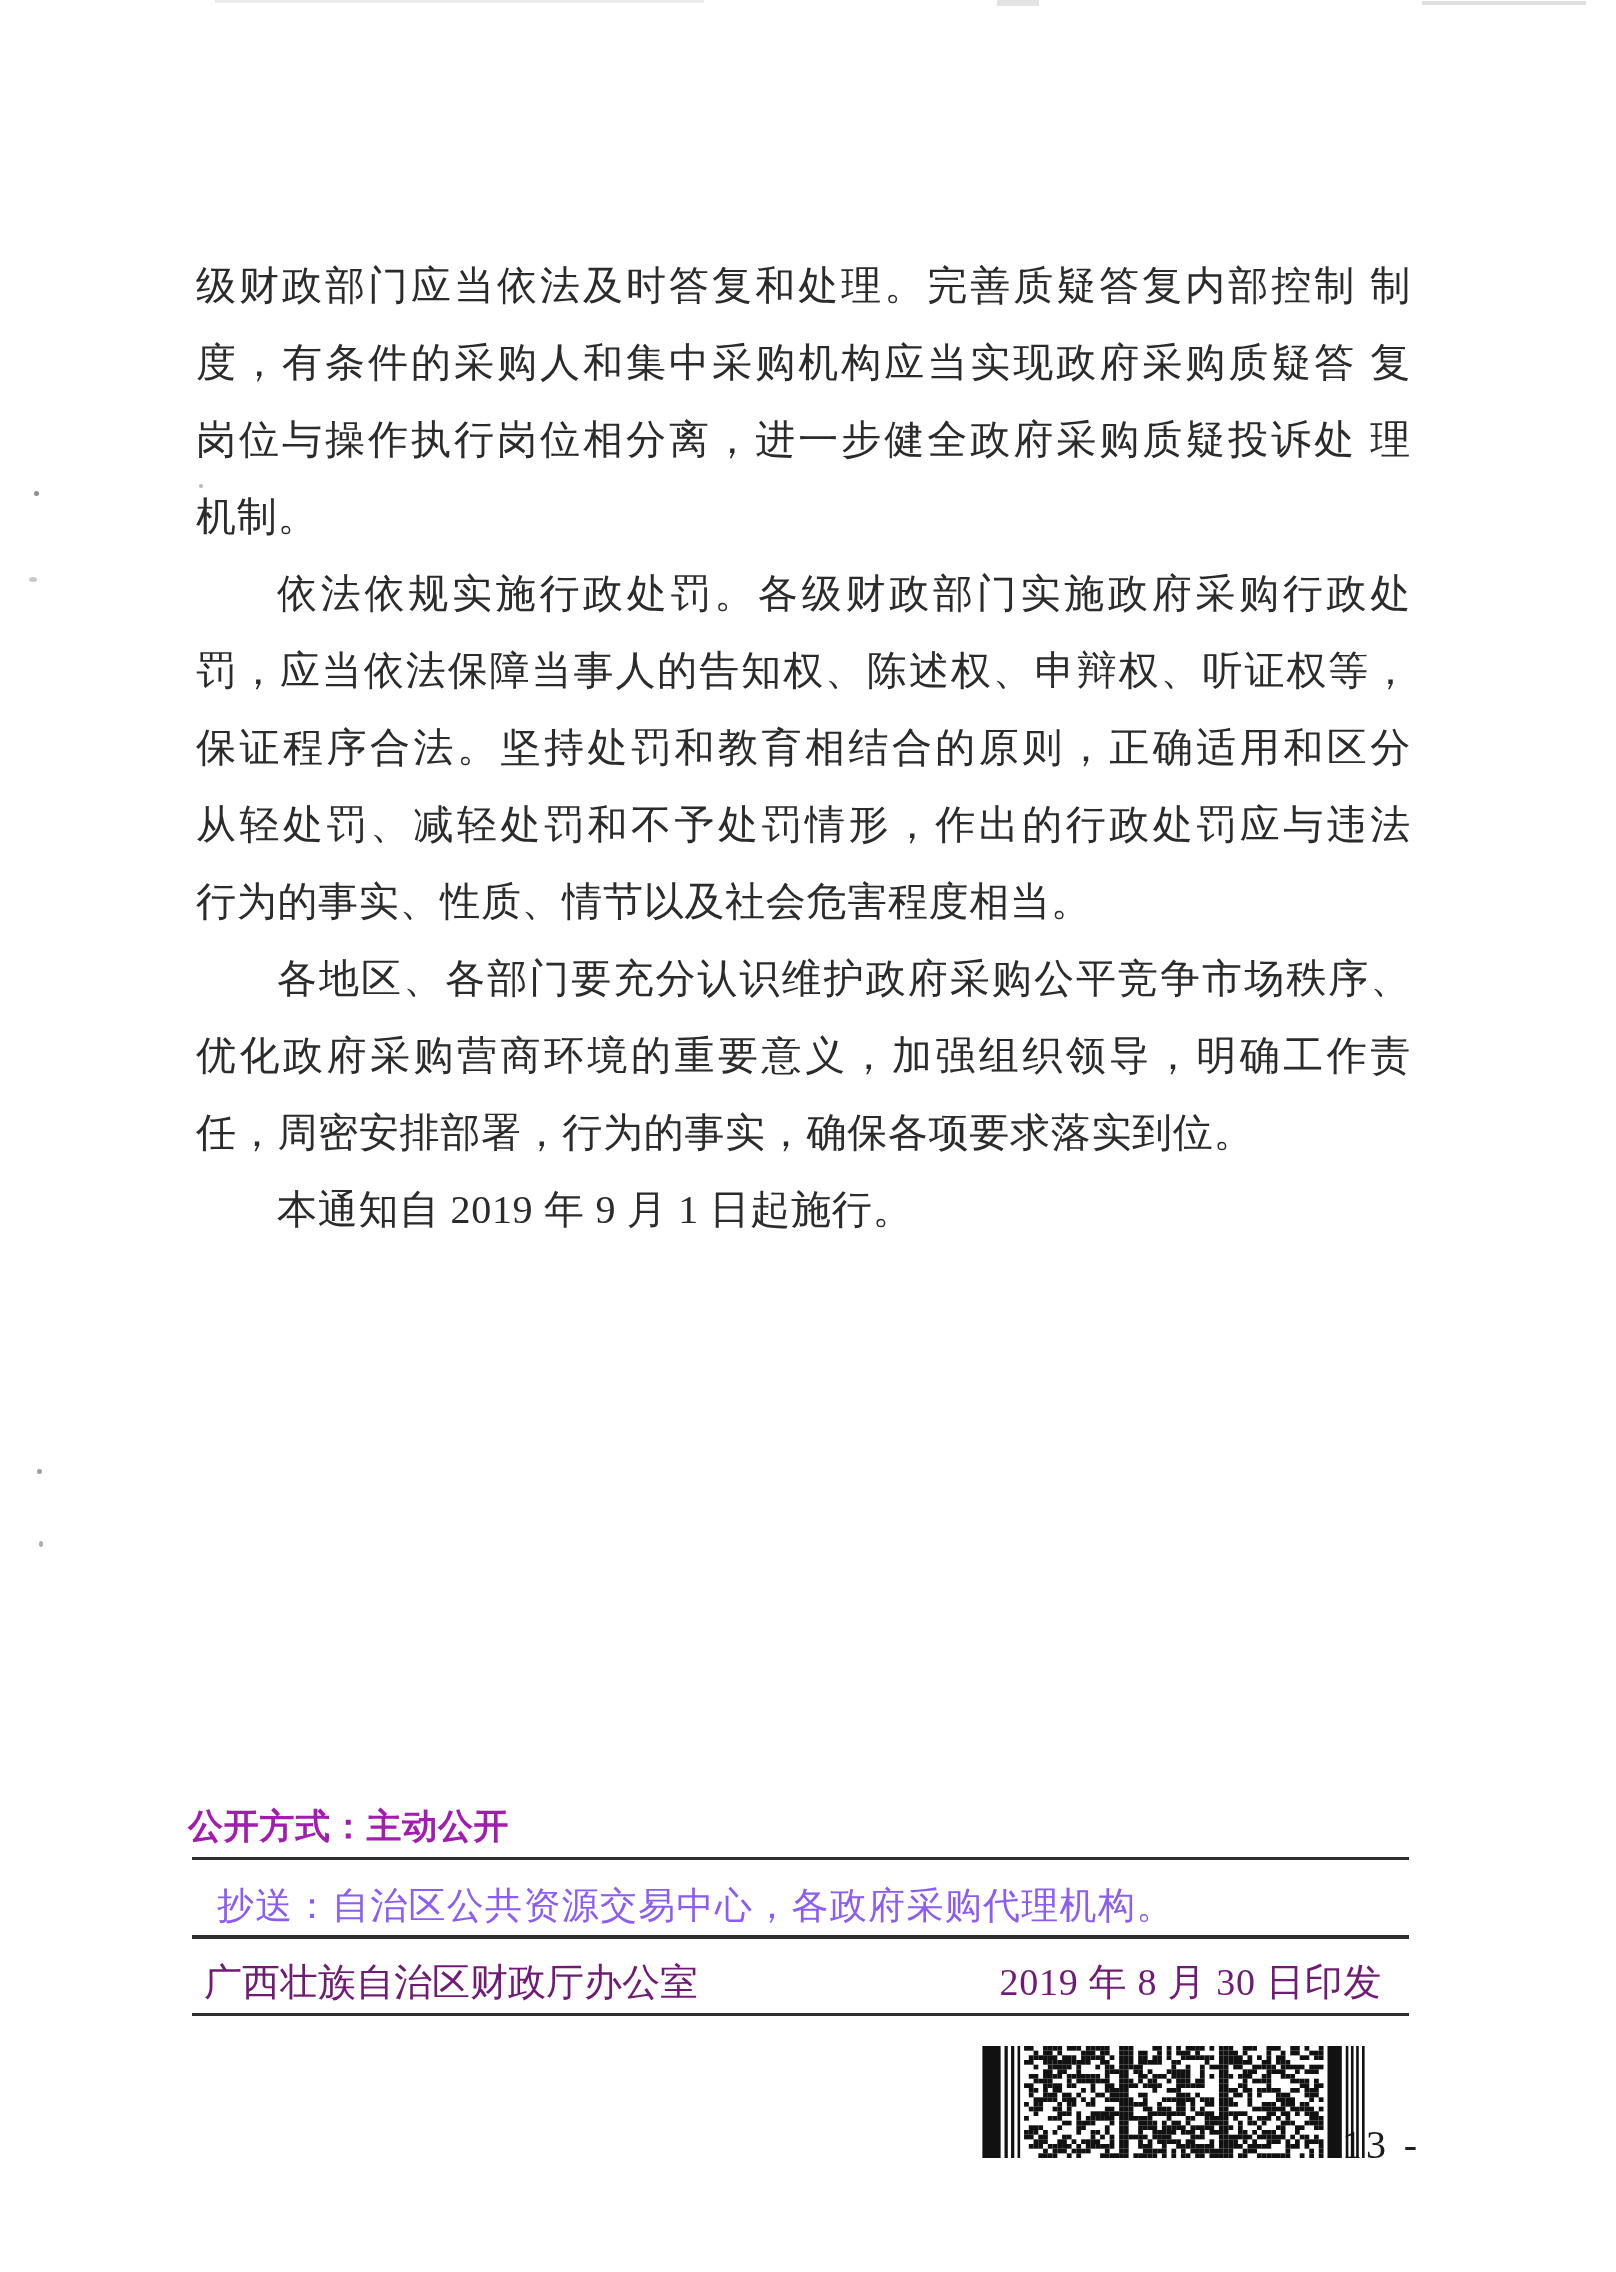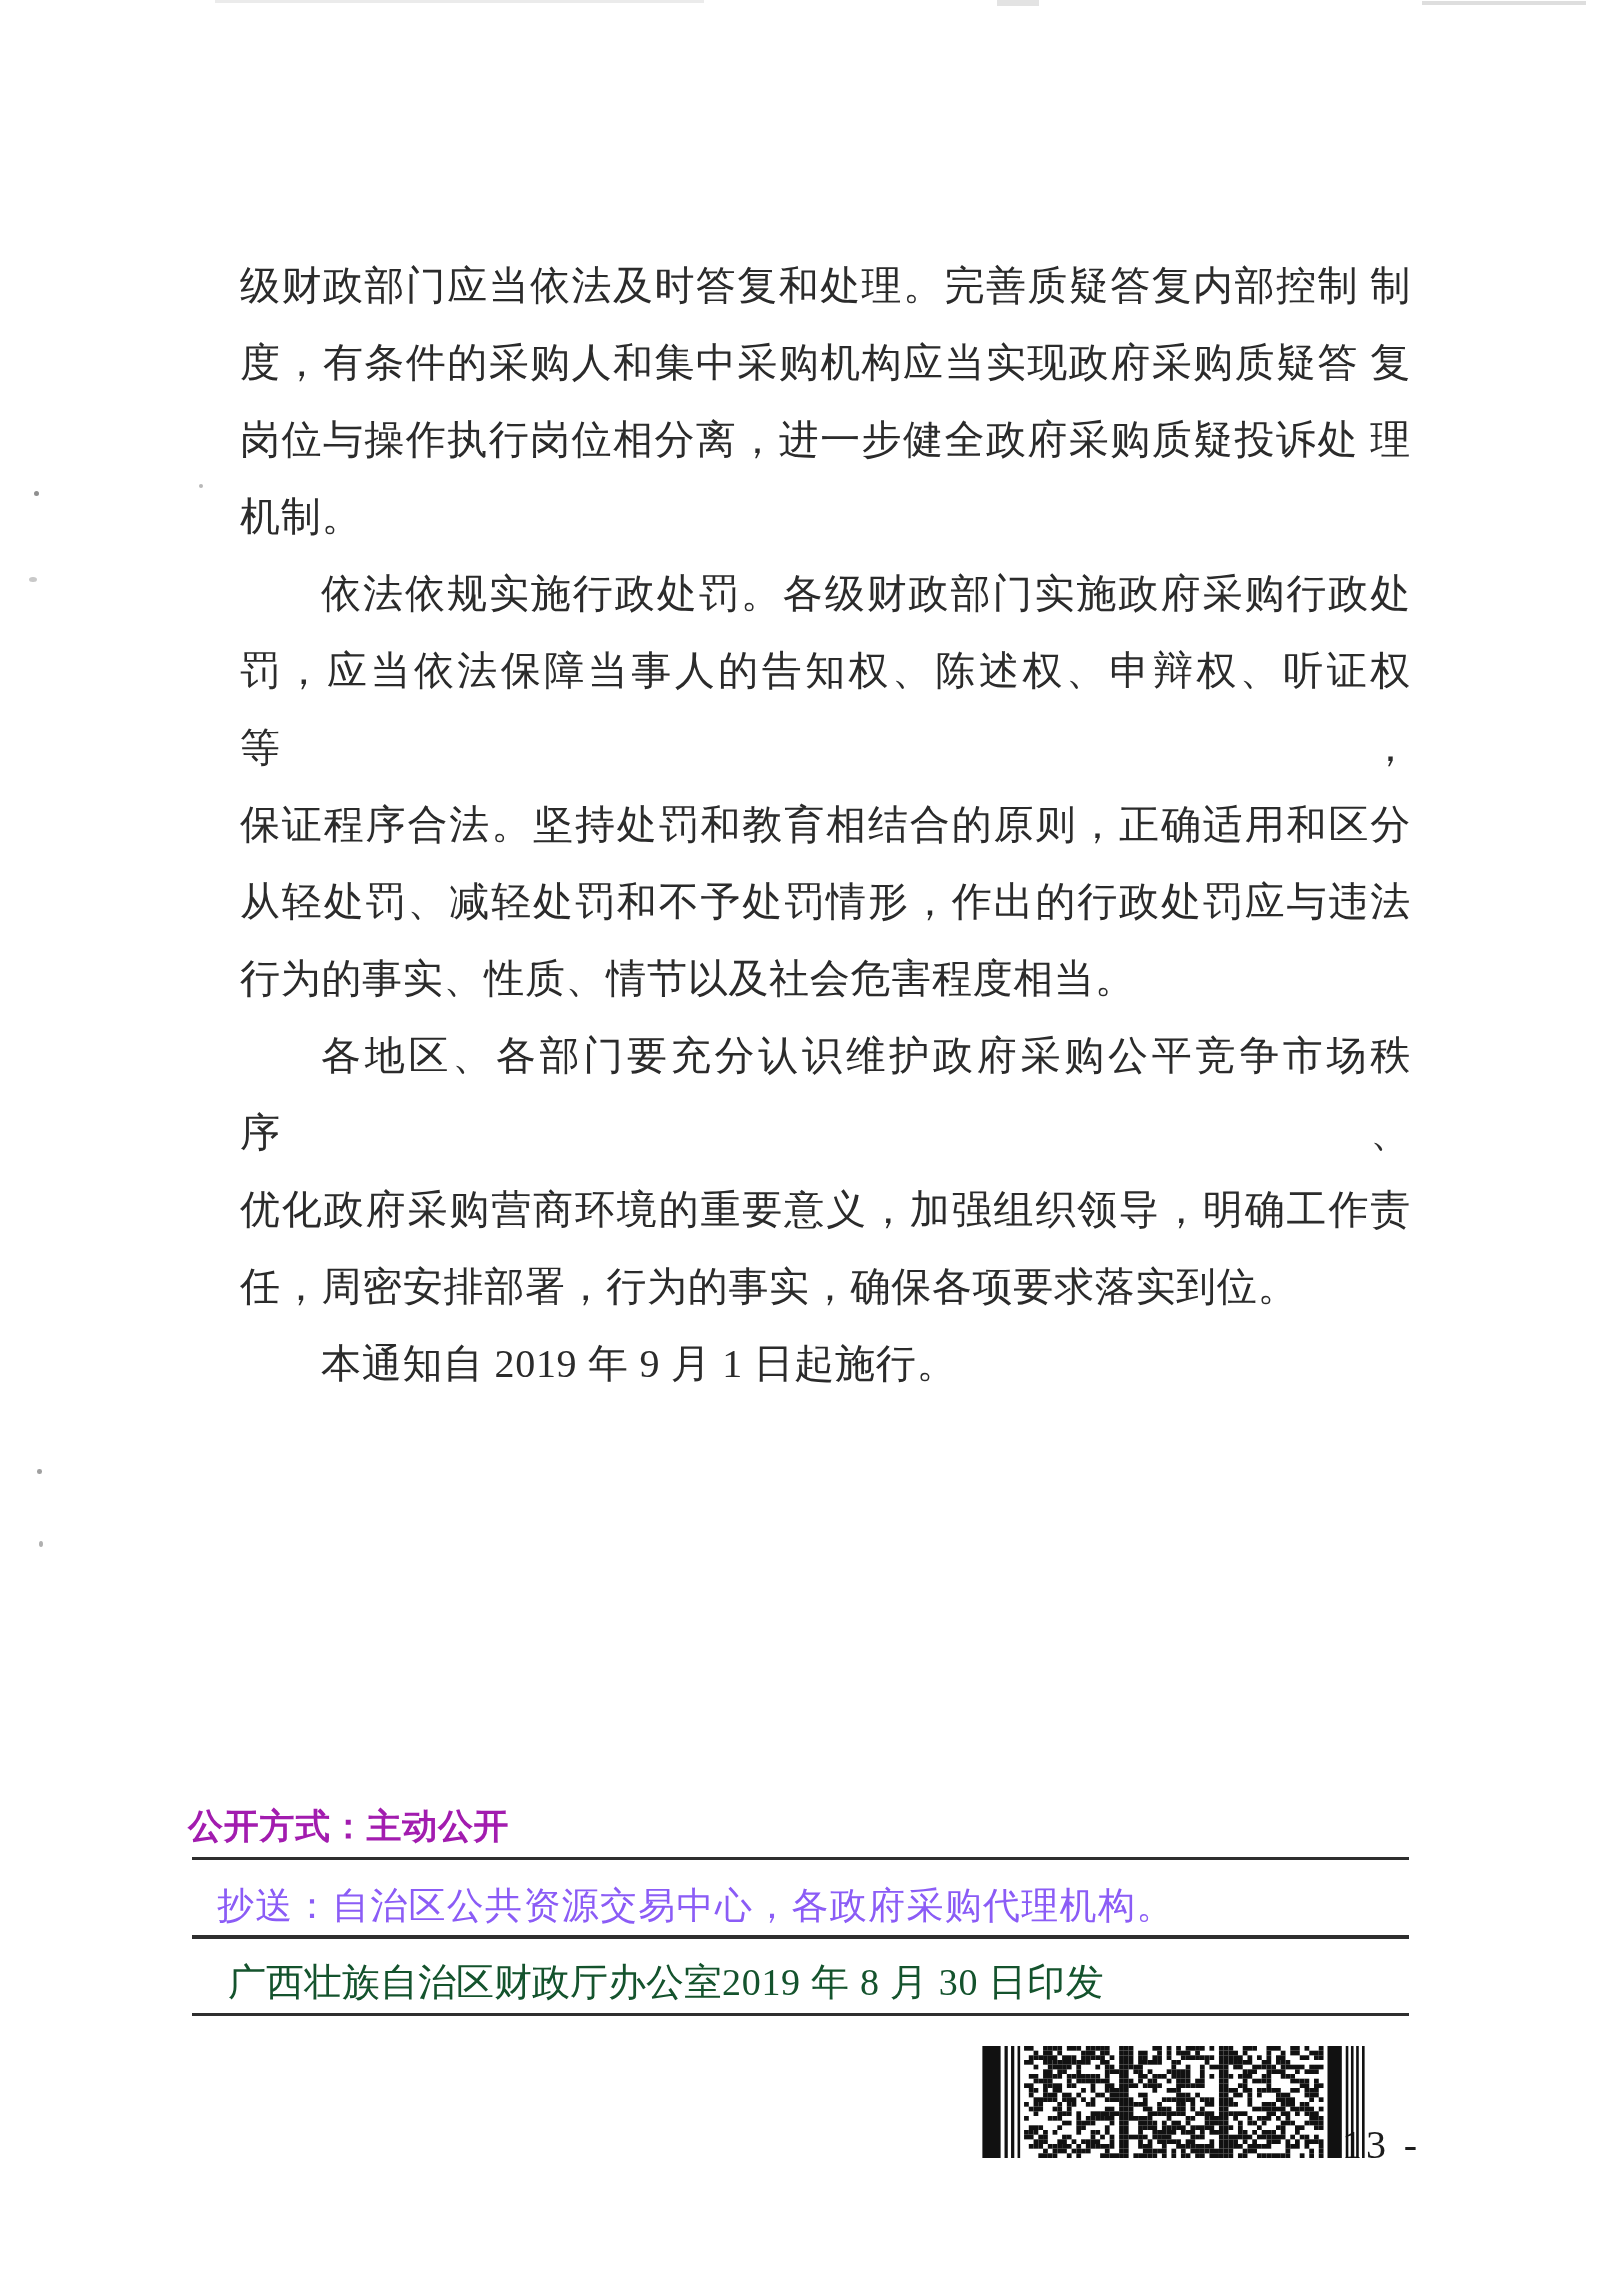--- a/index.html
+++ b/index.html
@@ -16,21 +16,21 @@
   .body-text{
     position:absolute;
     left:196px;
     top:247px;
     width:1215px;
     font-size:40px;
     line-height:77px;
     letter-spacing:0.7px;
     color:#2b2b2b;
   }
-  .line{white-space:nowrap;margin-left:44px;}
+  .line{white-space:nowrap;}
   .line.j{white-space:normal;text-align:justify;text-align-last:justify;}
   .line.ind{padding-left:81px;}
   .line.j.ind{padding-left:0;text-indent:81px;}
   
   .pub-label{
     position:absolute;
     left:188px;
     top:1803px;
     font-family:"Liberation Sans","DejaVu Sans",sans-serif;
     font-weight:bold;
@@ -50,27 +50,27 @@
   .cc-line{
     position:absolute;
     left:217px;
     top:1881px;
     font-size:37px;
     letter-spacing:1.3px;
     color:#8b5cf6;
   }
   .issuer-row{
     position:absolute;
-    left:228px;
+    left:204px;
     top:1957px;
     width:1178px;
     display:flex;
-    justify-content:flex-start;
+    justify-content:space-between;
     font-size:38px;
-    color:#14532d;
+    color:#701a75;
   }
   .issuer-row .date{letter-spacing:0.7px;}
   
   .barcode{
     position:absolute;
     left:982px;
     top:2046px;
     width:383px;
     height:112px;
   }

